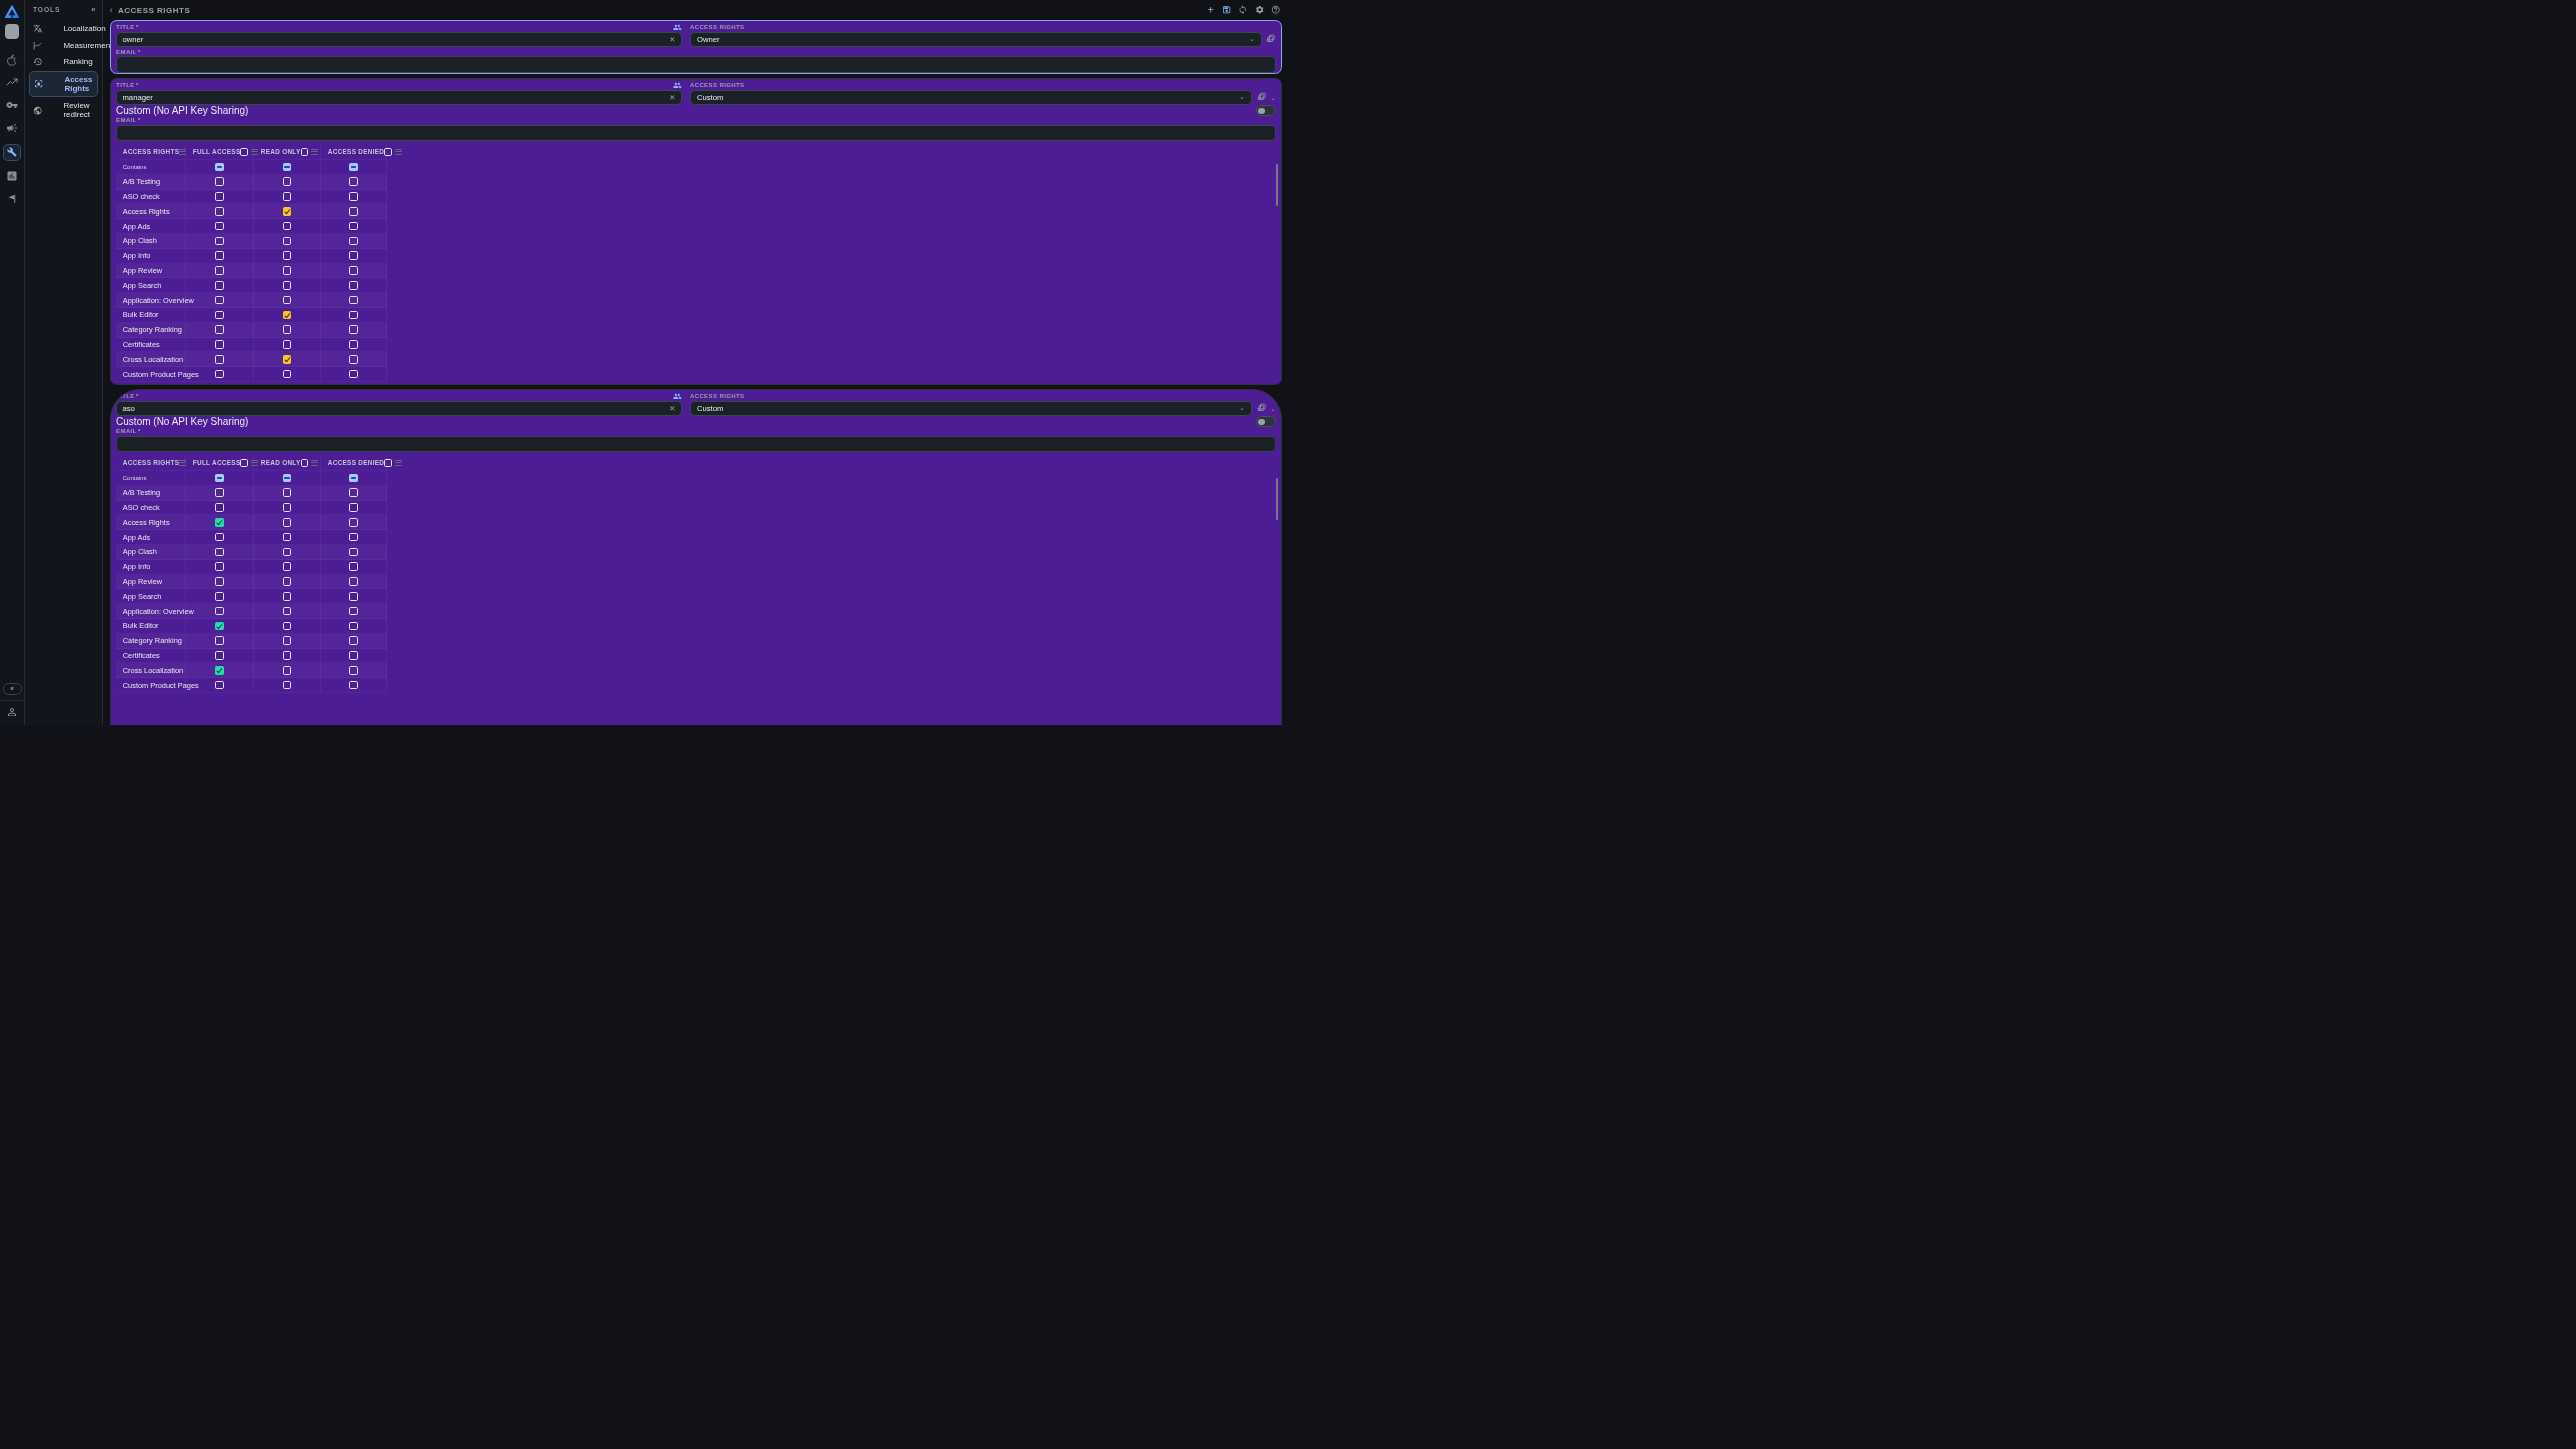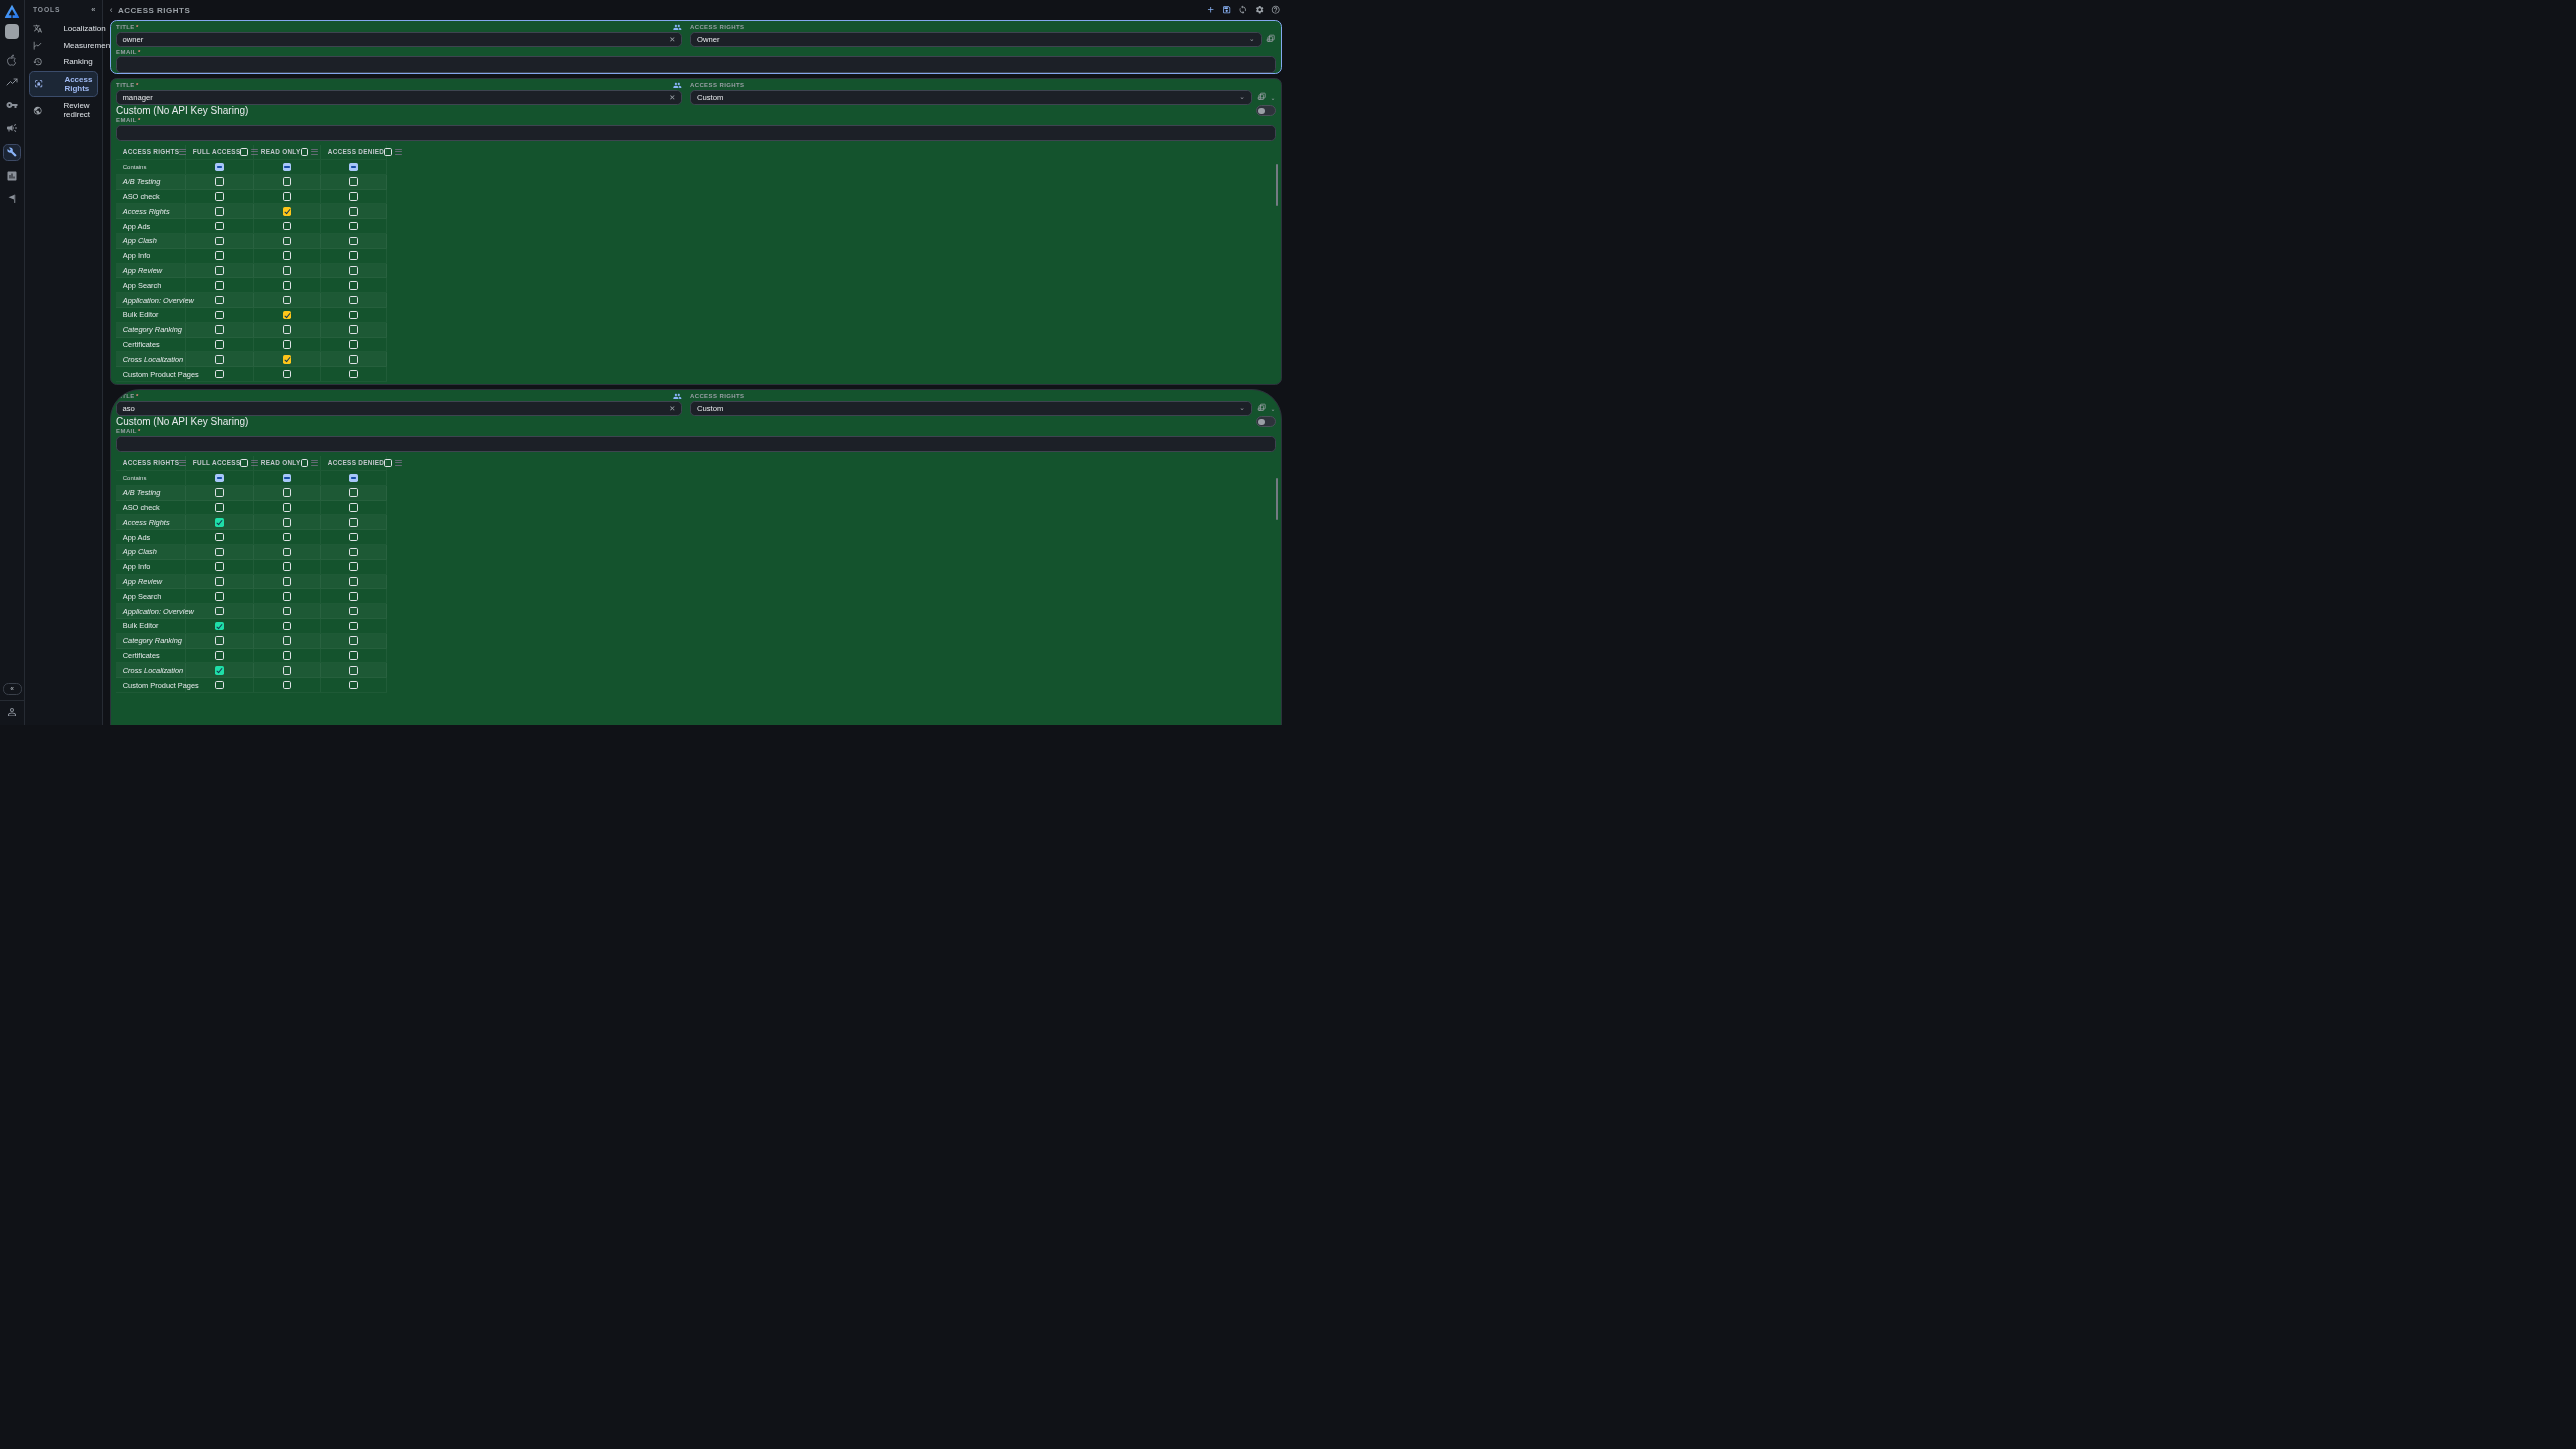--- a/index.html
+++ b/index.html
@@ -43,21 +43,21 @@
   .topbar { height:20px; display:flex; align-items:center; justify-content:space-between;
     padding:0 8px 0 6.7px; flex:none; }
   .topbar-left { display:flex; align-items:center; gap:5.4px; }
   .back-ic { color:#9aa0a6; font-size:8.7px; cursor:pointer; line-height:1; }
   .page-title { font-size:8px; font-weight:700; letter-spacing:0.5px; color:#9aa0a6; }
   .topbar-actions { display:flex; align-items:center; gap:6.7px; }
   .tb-ic { width:9.4px; height:9.4px; color:#9aa0a6; cursor:pointer; }
   .tb-ic.blue { color:#8ab4f8; }
 
   .content { flex:1; padding:0 6px 4px 6.7px; display:flex; flex-direction:column; gap:4px; overflow:hidden; }
-  .card { background:#14532d; border:0.7px solid #2d323c; border-radius:6.7px;
+  .card { background:#4c1d95; border:0.7px solid #2d323c; border-radius:6.7px;
     padding:2.7px 5.4px; position:relative; overflow:hidden; flex:none; }
   .card.highlight { border-color:#84a7ef; }
   .card-1 { height:54px; }
   .card-2 { height:307px; }
   .card-3 { height:389px;border-radius:30px; }
 
   .fieldrow { display:flex; gap:8px; }
   .fr-left { width:48.8%; flex:none; }
   .fr-right { flex:1; min-width:0; }
   .label-row { height:7.4px; margin-bottom:0.7px; display:flex; align-items:center; justify-content:space-between; }
@@ -96,21 +96,21 @@
   .tcell:first-child { border-left:none; justify-content:flex-start; padding:0 4px 0 6.7px; }
   .tcell:last-child { border-right:0.7px solid rgba(255,255,255,.055); }
   .trow.head { height:15.4px; }
   .trow.head .tcell { justify-content:space-between; padding:0 4.7px 0 6.7px; }
   .th-label { font-size:6.4px; font-weight:700; letter-spacing:0.3px; color:#c3c7cd; white-space:nowrap; }
   .th-right { display:flex; align-items:center; gap:3.4px; }
   .burger { width:6.7px; display:flex; flex-direction:column; gap:1.3px; cursor:pointer; }
   .burger i { height:1px; background:#646b75; border-radius:0.7px; }
   .row-label { font-size:7.4px; color:#e8eaed; white-space:nowrap; }
   .trow.group .row-label { font-size:6px; color:#dadce0; }
-  .trow.stripe { background:rgba(255,255,255,.04);font-style:italic; }
+  .trow.stripe { background:rgba(255,255,255,.04); }
 
   .cb { width:8.7px; height:8.7px; border:1px solid #dfe3e6; border-radius:1.7px;
     position:relative; display:inline-block; cursor:pointer; flex:none; }
   .cb.sm { width:7.4px; height:7.4px; }
   .cb.checked { border:none; }
   .cb.checked::after { content:""; position:absolute; left:3px; top:1px; width:2.3px; height:4.7px;
     border:solid #14384f; border-width:0 1.3px 1.3px 0; transform:rotate(40deg); }
   .cb.ind { border:none; background:#a8c7fa; }
   .cb.ind::after { content:""; position:absolute; left:1.7px; top:3.7px; width:5.4px; height:1.7px;
     background:#174ea6; border-radius:0.7px; }

